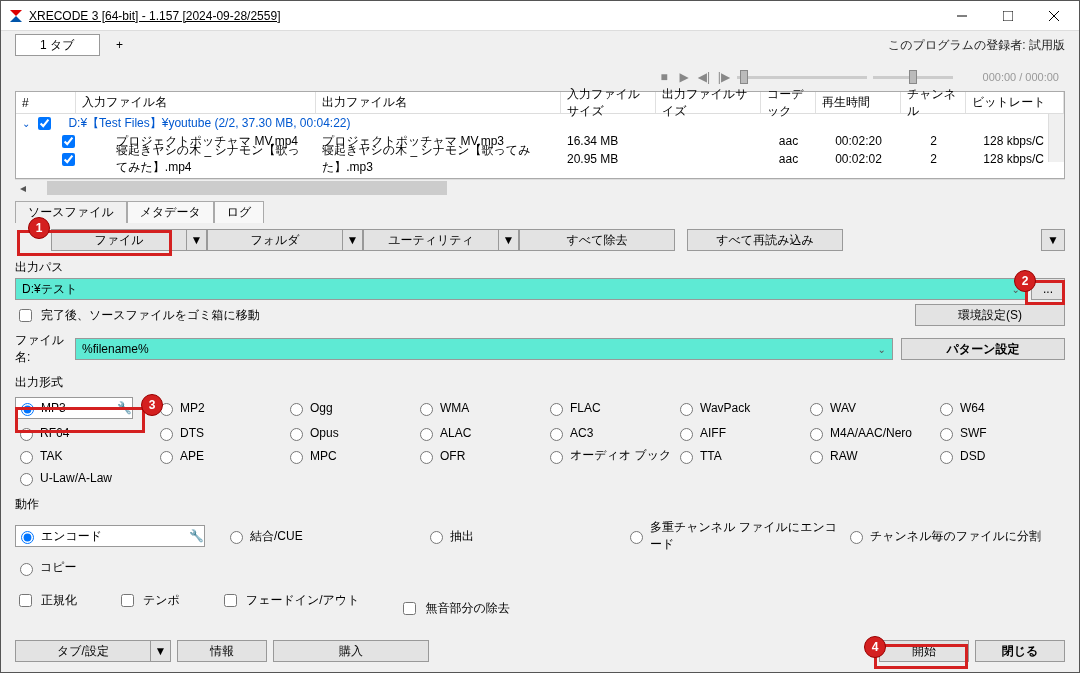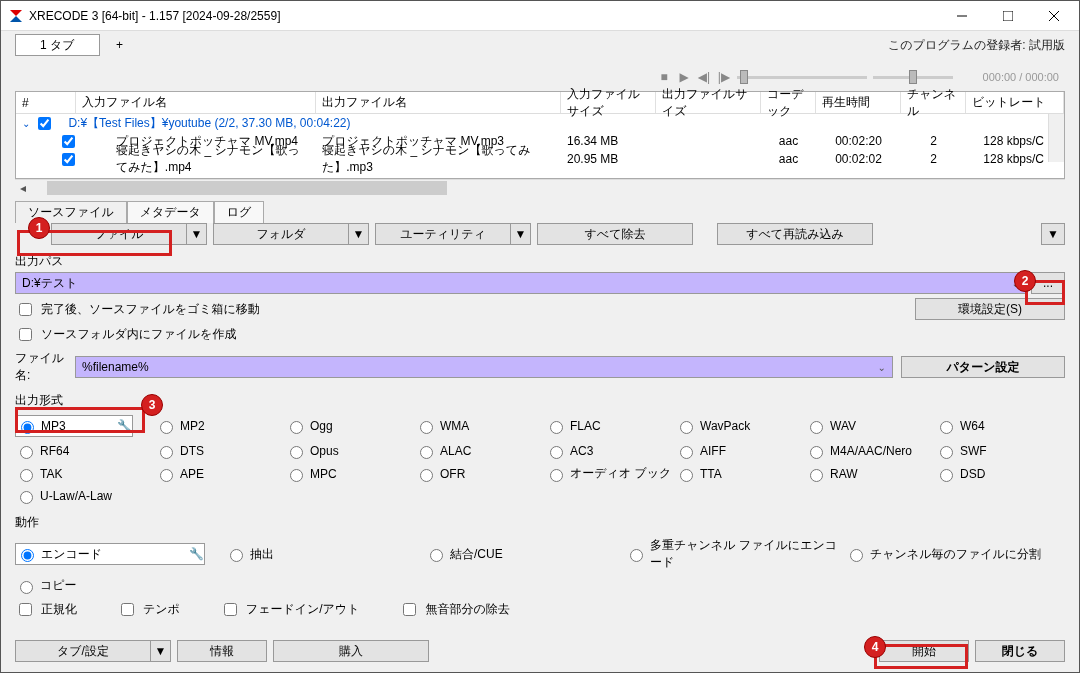--- a/index.html
+++ b/index.html
@@ -1,18 +1,18 @@
 <!DOCTYPE html>
 <html><head>
 <meta charset="utf-8">
 <style>
 * { box-sizing: border-box; font-family: "Yu Gothic UI", "Meiryo", sans-serif; font-size: 12px; }
 body { margin: 0; padding: 0; background: #fff; }
 .window { width: 1080px; height: 673px; border: 1px solid #555; background: #f0f0f0; display: flex; flex-direction: column; }
-.titlebar { height: 30px; background: #fff; display: flex; align-items: center; padding: 0 2px; border-bottom: 1px solid #ddd; }
+.titlebar { height: 30px; background: #fff; display: flex; align-items: center; padding: 0 2px; border-bottom: 1px solid #ddd; text-decoration: underline; }
 .titlebar .logo { display: inline-flex; margin: 0 6px; }
 .titlebar .title { flex: 1; font-size: 12px; }
 .titlebar .winbtn { width: 46px; height: 30px; display: flex; align-items: center; justify-content: center; cursor: pointer; }
 .winbtn svg { width: 10px; height: 10px; }
 
 .subbar { height: 28px; display: flex; align-items: center; padding: 0 14px; }
 .subbar .tabs { display: flex; gap: 0; flex: 1; }
 .subbar .tab { height: 22px; padding: 2px 24px; background: #fff; border: 1px solid #999; display: flex; align-items: center; }
 .subbar .addtab { width: 40px; height: 22px; display: flex; align-items: center; justify-content: center; border: 1px solid transparent; }
 .subbar .reg { font-size: 12px; color: #222; }
@@ -35,31 +35,31 @@
 .folderrow { color: #0058d0; }
 .chev { display: inline-block; margin: 0 4px 0 6px; font-size: 10px; }
 .flscroll-v { position: absolute; right: 0; top: 0; bottom: 16px; width: 16px; background: #f0f0f0; border-left: 1px solid #ddd; }
 .flscroll-h { height: 16px; background: #f0f0f0; border-top: 1px solid #ddd; display: flex; align-items: center; }
 .flscroll-h .thumb { width: 400px; height: 14px; background: #ccc; margin-left: 16px; }
 
 .tabs2 { display: flex; height: 22px; margin-top: 6px; }
 .tabs2 .t { padding: 2px 12px; border: 1px solid #aaa; border-bottom: none; background: #f8f8f8; position: relative; }
 .tabs2 .t.active { background: #f0f0f0; }
 
-.btnrow { display: flex; gap: 6px; margin-top: 0; align-items: center; padding-left: 36px; }
+.btnrow { display: flex; margin-top: 6px; align-items: center; padding-left: 36px; }
 .btn { height: 22px; background: #e3e3e3; border: 1px solid #999; display: flex; align-items: center; justify-content: center; cursor: pointer; padding: 0 12px; }
 .btn.dd { padding: 0; }
 .btn.dd .lbl { flex: 1; text-align: center; padding: 0 20px; }
 .btn.dd .arr { width: 20px; border-left: 1px solid #999; height: 100%; display: flex; align-items: center; justify-content: center; }
 .btn.w150 { width: 156px; }
 .btn.wide { width: 156px; }
 
 .section-label { font-size: 12px; margin-top: 8px; }
 .pathrow { display: flex; gap: 4px; margin-top: 2px; align-items: center; }
-.txtinput { flex: 1; height: 22px; border: 1px solid #999; background: #c4b5fd; padding: 0 6px; display: flex; align-items: center; }
+.txtinput { flex: 1; height: 22px; border: 1px solid #999; background: #5eead4; padding: 0 6px; display: flex; align-items: center; }
 .txtinput .ddarr { margin-left: auto; font-size: 10px; color: #555; }
 
 .checkline { display: flex; align-items: center; gap: 6px; margin-top: 6px; }
 .checkline input { width: 13px; height: 13px; }
 
 .flex-row { display: flex; align-items: center; gap: 8px; }
 
 .formats { margin-top: 4px; }
 .fmt-grid { display: grid; grid-template-columns: 140px 130px 130px 130px 130px 130px 130px 130px; row-gap: 6px; margin-top: 6px; }
 .radio-item { display: flex; align-items: center; gap: 4px; }
@@ -244,24 +244,20 @@
       </div>
       <div class="btn" style="width:34px;padding:0;">...</div>
     </div>
 
     <div style="display:flex; align-items:flex-start;">
       <div style="flex:1;">
         <div class="checkline">
             <input type="checkbox" style="">
             <span>完了後、ソースファイルをゴミ箱に移動</span>
           </div>
-        <div class="checkline">
-            <input type="checkbox" style="">
-            <span>ソースフォルダ内にファイルを作成</span>
-          </div>
       </div>
       <div class="btn" style="width:150px; margin-top:4px;">環境設定(S)</div>
     </div>
 
     <div class="flex-row" style="margin-top:6px;">
       <span style="width:52px;">ファイル名:</span>
       <div class="txtinput">
         <span>%filename%</span>
         <span class="ddarr">⌄</span>
       </div>
@@ -378,25 +374,25 @@
 
     <div class="section-label" style="margin-top:10px;">動作</div>
     <div class="action-grid">
       <div class="radio-box" style="width:190px;">
           <input type="radio" checked="" style="">
           <span>エンコード</span>
           <span class="gear">🔧</span>
         </div>
       <div class="radio-item">
           <input type="radio" style="">
+          <span>結合/CUE</span>
+        </div>
+      <div class="radio-item">
+          <input type="radio" style="">
           <span>抽出</span>
-        </div>
-      <div class="radio-item">
-          <input type="radio" style="">
-          <span>結合/CUE</span>
         </div>
       <div class="radio-item">
           <input type="radio" style="">
           <span>多重チャンネル ファイルにエンコード</span>
         </div>
       <div class="radio-item">
           <input type="radio" style="">
           <span>チャンネル毎のファイルに分割</span>
         </div>
       <div class="radio-item" style="grid-column:1/6;">
@@ -411,21 +407,21 @@
           <span>正規化</span>
         </div>
       <div class="checkline" style="margin-top:0;justify-content:flex-end;">
           <input type="checkbox" style="">
           <span>テンポ</span>
         </div>
       <div class="checkline" style="margin-top:0;">
           <input type="checkbox" style="">
           <span>フェードイン/アウト</span>
         </div>
-      <div class="checkline" style="margin-top:0;">
+      <div class="checkline" style="margin-top:17px;">
           <input type="checkbox" style="">
           <span>無音部分の除去</span>
         </div>
     </div>
   </div>
 
   <div class="bottombar">
     <div class="btn dd" style="width:156px;">
         <span class="lbl">タブ/設定</span>
         <span class="arr">▼</span>

